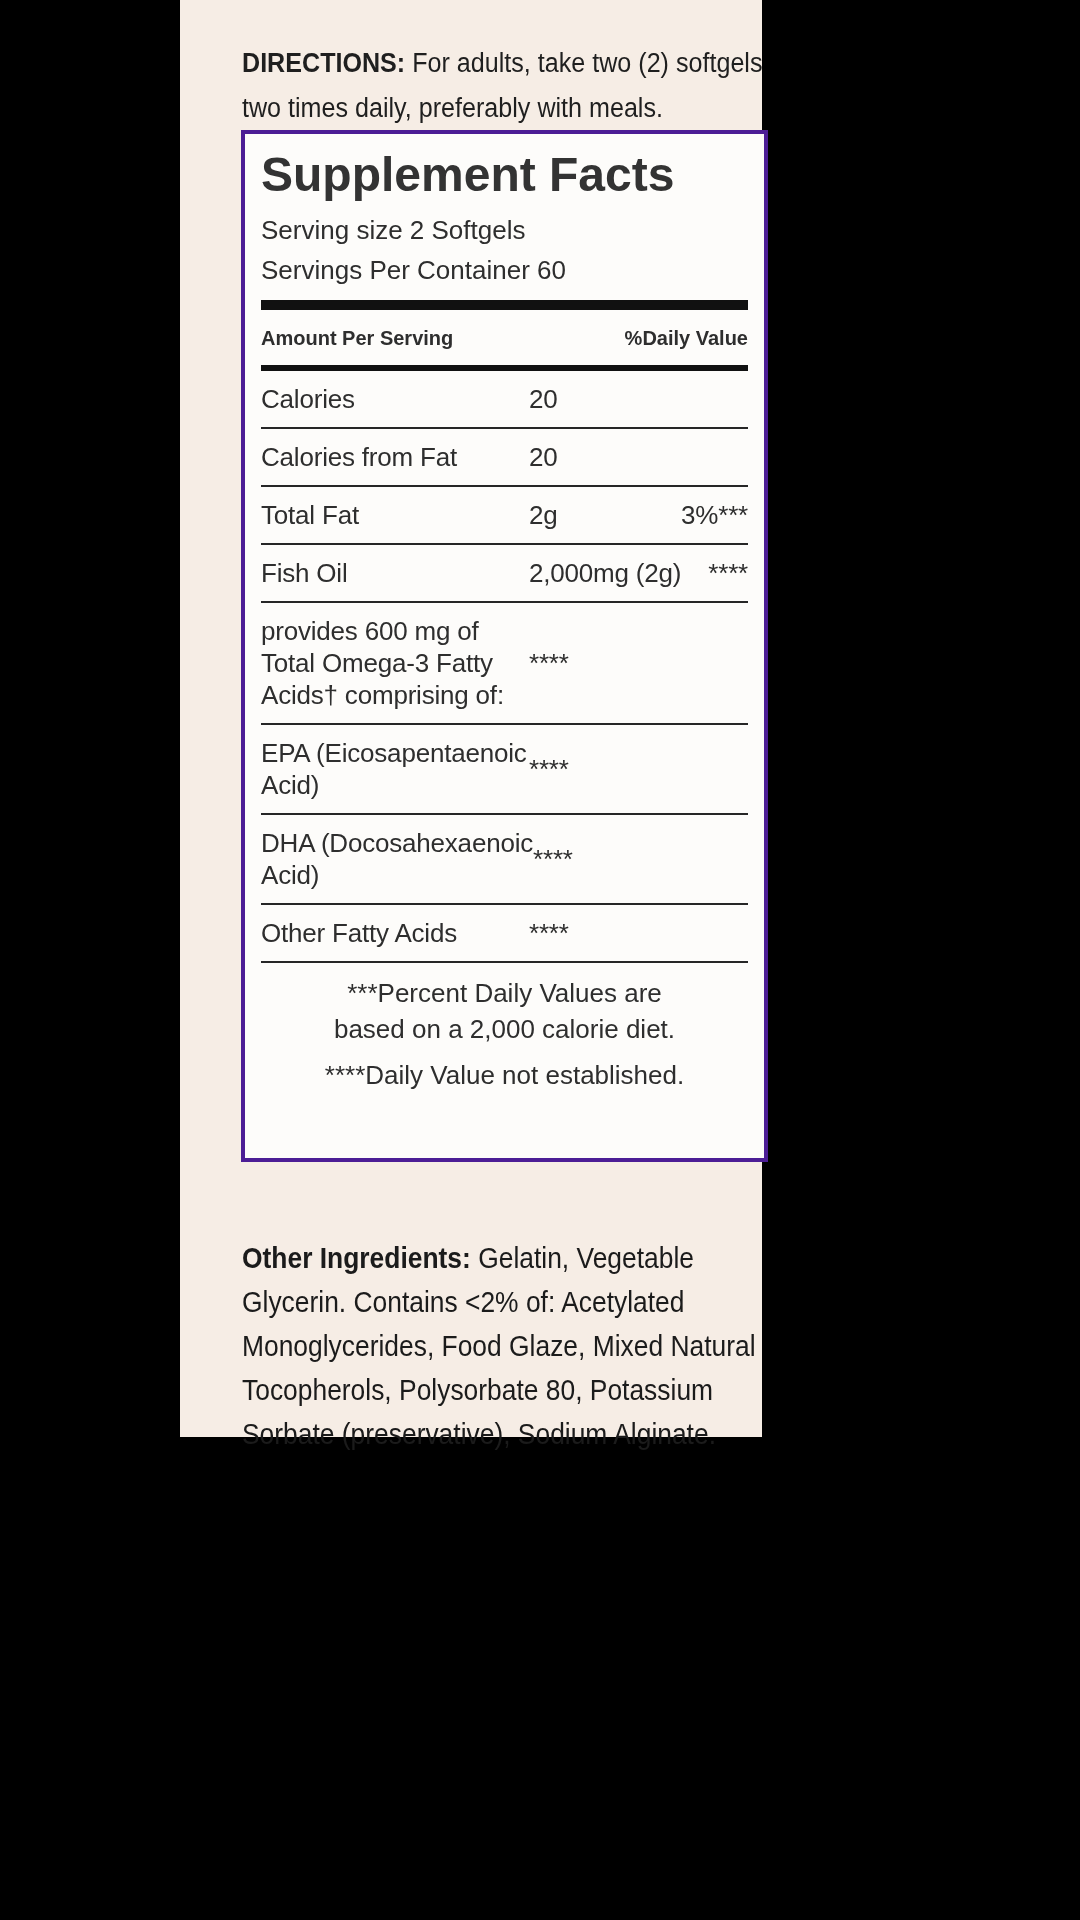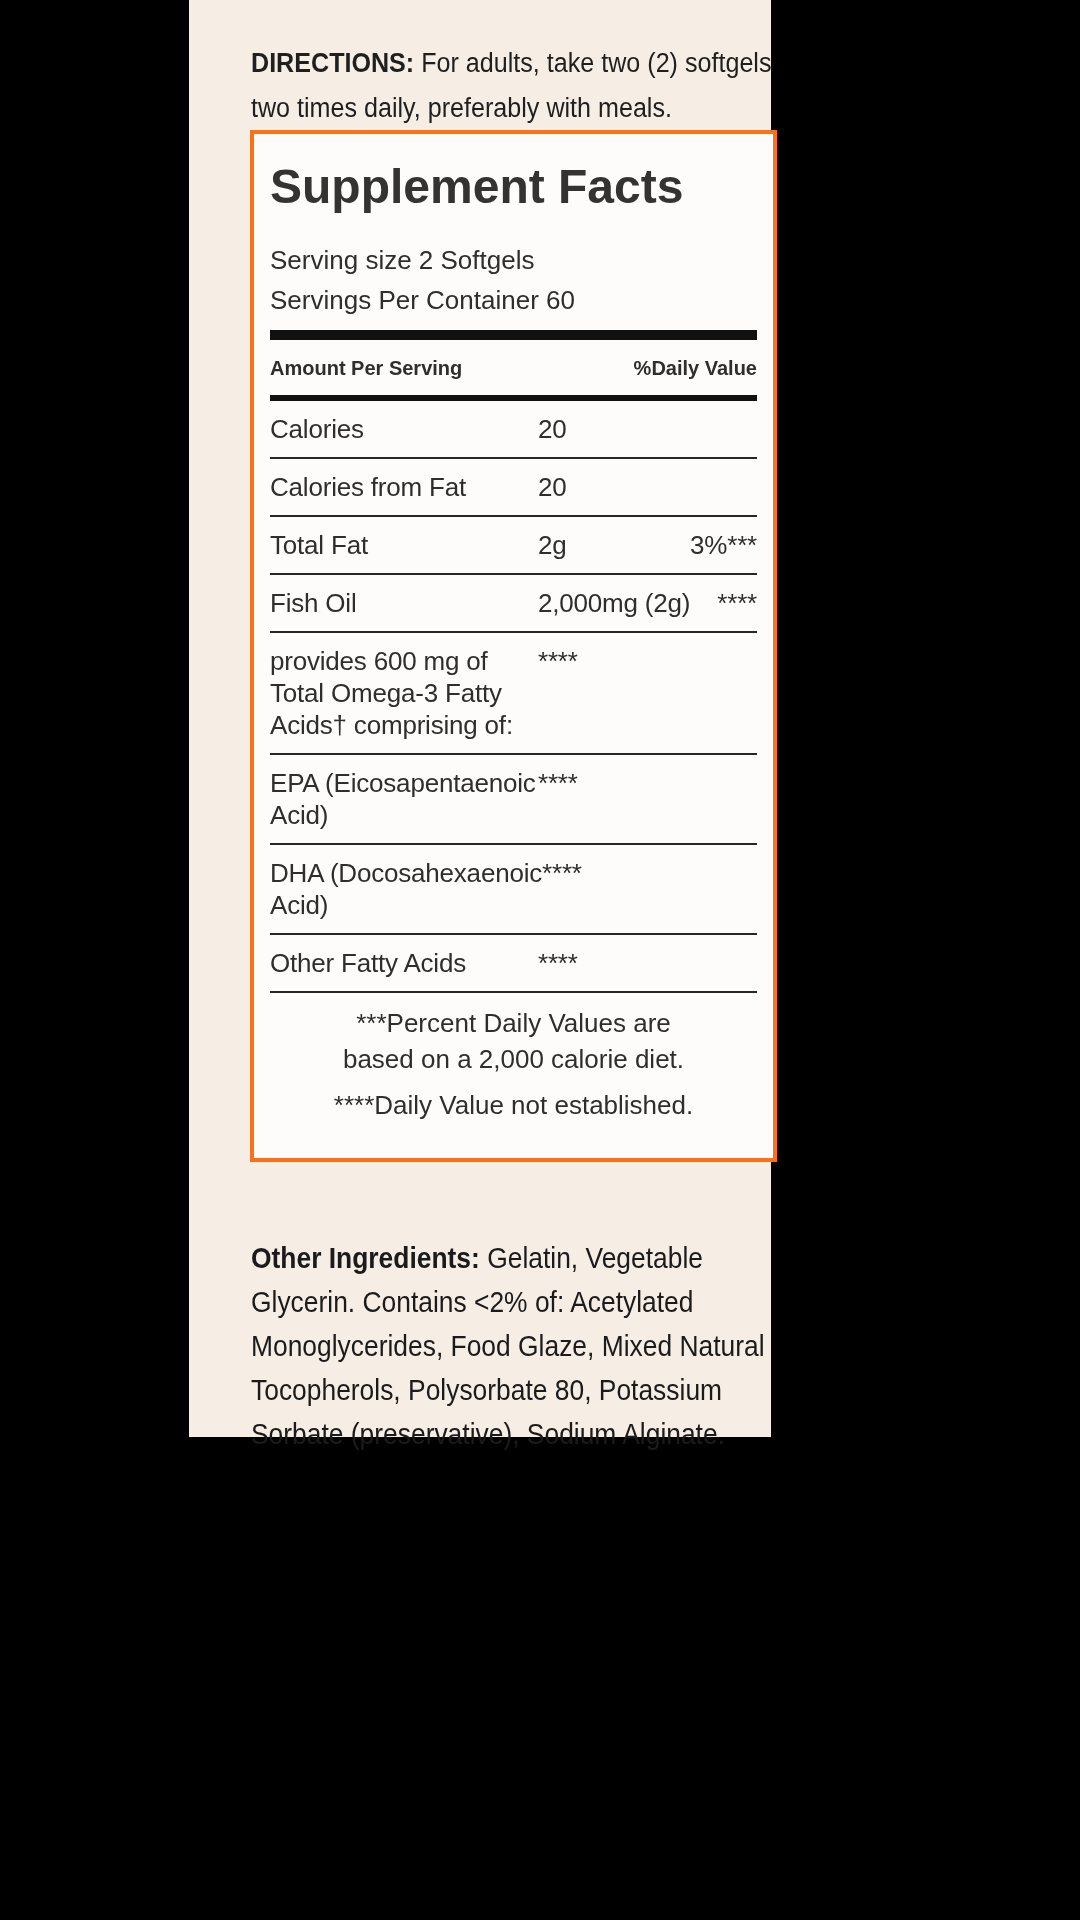--- a/index.html
+++ b/index.html
@@ -1,49 +1,49 @@
 <!DOCTYPE html>
 <html style="--panel: #f6ede5; --boxbg: #fdfcfa;"><head>
 <meta charset="utf-8">
 <style>
   html,body{margin:0;padding:0;}
   body{
     width:1080px;height:1920px;position:relative;overflow:hidden;
     background:#000;font-family:"Liberation Sans","DejaVu Sans",sans-serif;
   }
   .panel{
-    position:absolute;left:189px;top:0;width:582px;height:1437px;
+    position:absolute;left:180px;top:0;width:582px;height:1437px;
     background:var(--panel,#f6ede5);
   }
   
   .directions{
     position:absolute;left:62px;top:14px;width:660px;
     font-size:27px;line-height:45px;color:#1f1f1f;
     white-space:pre-line;transform:scaleX(0.93);transform-origin:left top;
   }
   .directions .lead{font-weight:700;}
   
   .sf-box{
     position:absolute;left:61px;top:130px;width:527px;height:1032px;
-    box-sizing:border-box;border:4px solid #f97316;background:var(--boxbg,#fdfcfa);
-    padding:12px 16px;overflow:hidden;color:#2e2e2e;
+    box-sizing:border-box;border:4px solid #4c1d95;background:var(--boxbg,#fdfcfa);
+    padding:0 16px;overflow:hidden;color:#2e2e2e;
   }
   .sf-title{
     font-size:48px;line-height:54px;font-weight:700;color:#333;
     margin:14px 0 0;letter-spacing:0;white-space:nowrap;
   }
-  .sf-serving{margin-top:26px;font-size:26px;line-height:40px;}
+  .sf-serving{margin-top:8px;font-size:26px;line-height:40px;}
   .bar-thick{height:10px;background:#111;margin-top:10px;}
   .sf-header{
     display:flex;justify-content:space-between;align-items:flex-end;
     padding:13px 0 12px;border-bottom:6px solid #111;
     font-size:20px;line-height:30px;font-weight:700;
   }
   .row{
-    display:flex;align-items:flex-start;
+    display:flex;align-items:center;
     padding:12px 0;border-bottom:2px solid #262626;
     font-size:26px;line-height:32px;letter-spacing:-0.2px;
   }
   .row .name{flex:0 0 268px;white-space:pre;}
   .row .amount{flex:1 1 auto;white-space:pre;}
   .row .dv{white-space:pre;text-align:right;}
   .fn{margin-top:10px;font-size:26px;line-height:36px;white-space:pre-line;text-align:center;}
   .fn.first{margin-top:12px;}
   
   .other-ing{

